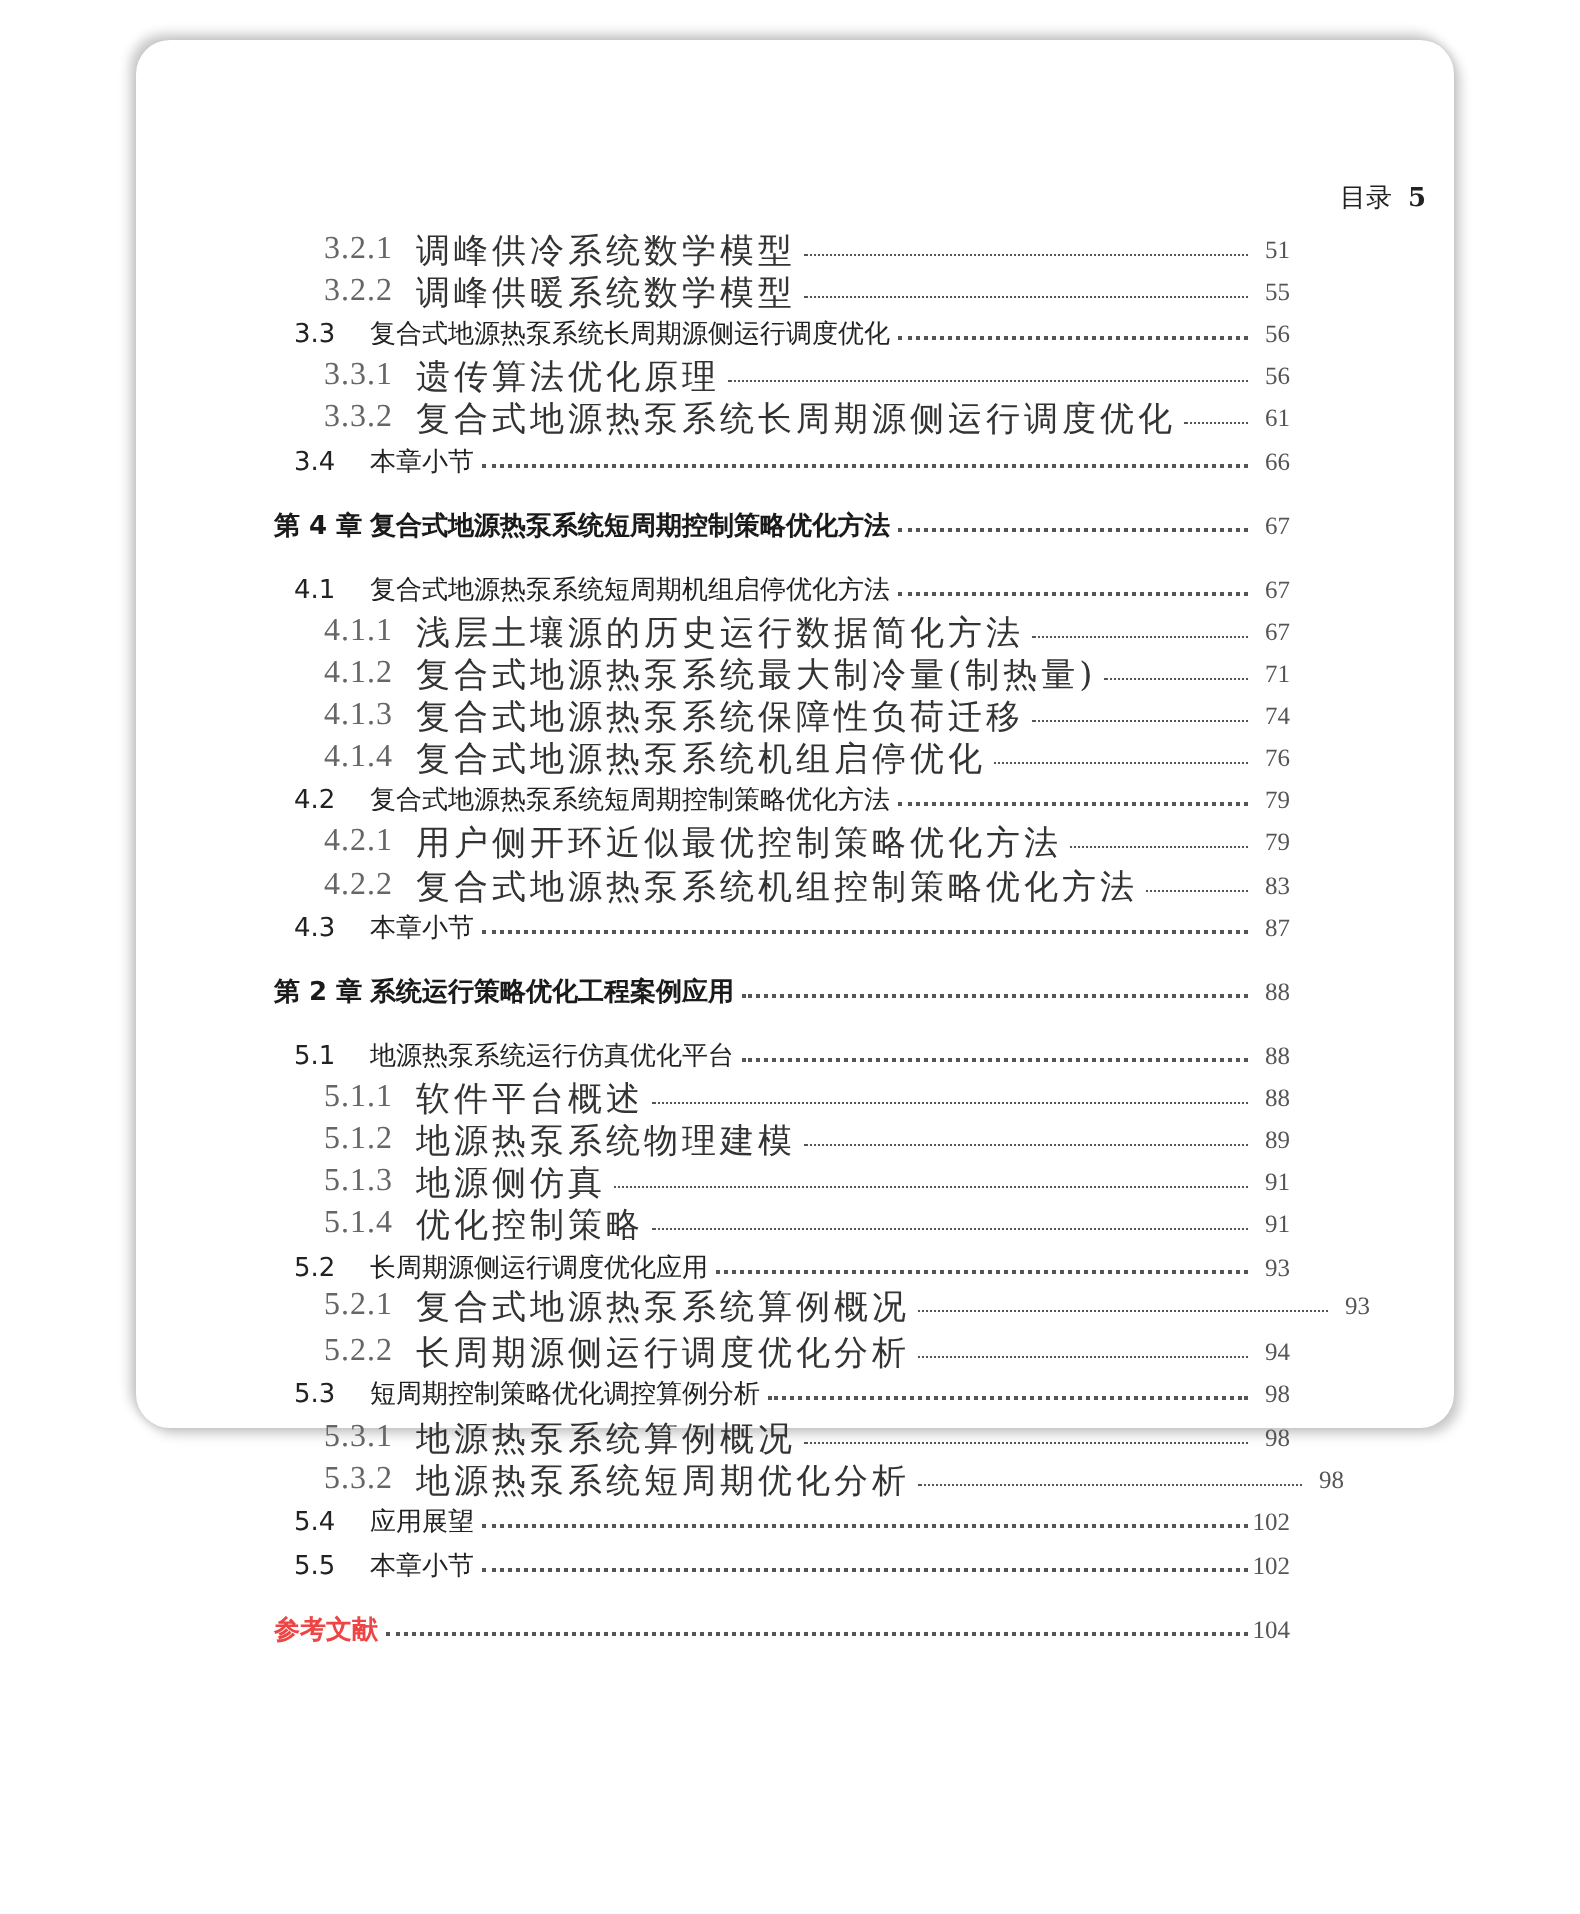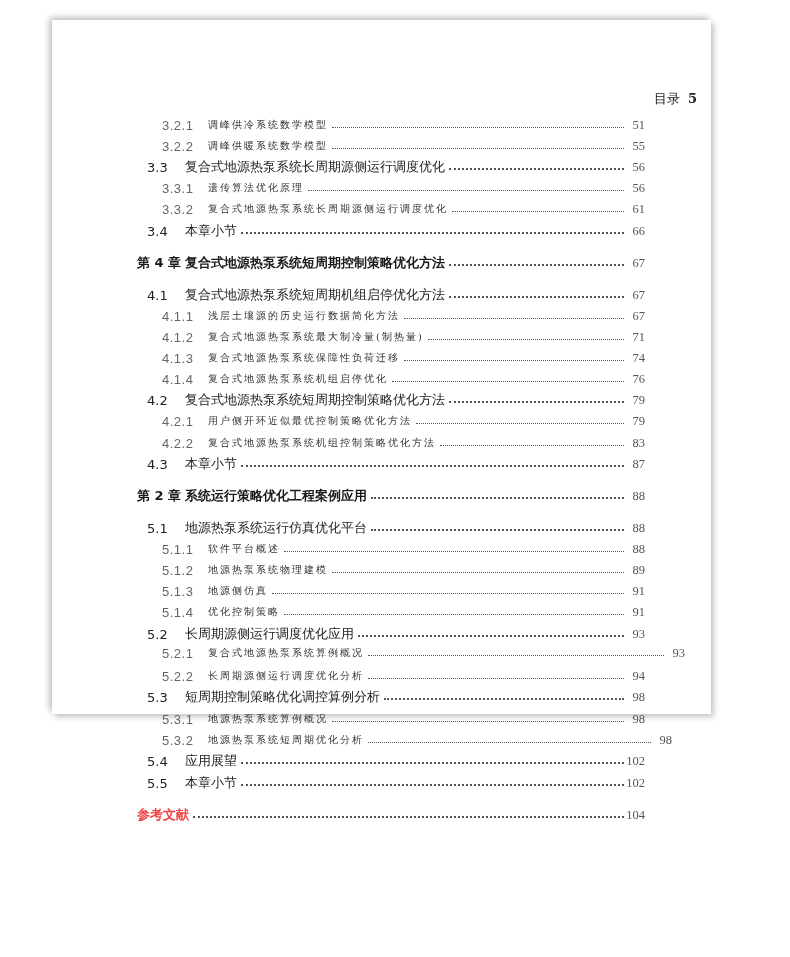--- a/index.html
+++ b/index.html
@@ -1,23 +1,24 @@
 <!DOCTYPE html>
 <html><head>
 <meta charset="utf-8">
 <style>
   html, body { margin: 0; padding: 0; }
   body {
     width: 790px; height: 957px; background: #ffffff; position: relative; overflow: hidden;
     font-family: "DejaVu Sans", "Liberation Sans", sans-serif;
   }
   .page {
-    position: absolute; left: 52px; top: 20px; width: 659px; height: 694px;
+    position: absolute; left: 68px; top: 20px; width: 659px; height: 694px;
     background: #ffffff;
     box-shadow: -3px -3px 6px rgba(0,0,0,0.22), 3px 3px 6px rgba(0,0,0,0.22);
+    border-radius: 17px;
   }
   .running-head {
     position: absolute; top: 70px; left: 0; width: 645px; text-align: right;
     font-family: "DejaVu Serif", "Liberation Serif", serif; font-size: 13px; color: #222;
   }
   .running-head .pg { font-weight: bold; margin-left: 8px; }
   .toc { position: absolute; left: 0; top: 0; width: 790px; }
   .row {
     position: absolute; left: 0; width: 790px; height: 20px;
     display: flex; align-items: center; white-space: nowrap;
@@ -32,22 +33,22 @@
     position: absolute; right: 145px; font-family: "Liberation Serif", "DejaVu Serif", serif;
     font-size: 12.5px; color: #555;
   }
   
   .lv-ch .num { left: 137px; font-size: 13px; font-weight: bold; color: #1a1a1a; text-align: right; }
   .lv-ch .title { left: 137px; right: 162px; font-size: 13px; font-weight: bold; color: #1a1a1a; }
   
   .lv-sec .num { left: 147px; font-size: 13px; color: #222; }
   .lv-sec .title { left: 185px; right: 162px; font-size: 13px; color: #222; }
   
-  .lv-sub .num { left: 162px; font-family: Liberation Sans, sans-serif; font-size: 13px; color: #666; letter-spacing: 0.5px; }
-  .lv-sub .title { left: 208px; right: 162px; font-family: "DejaVu Serif", "Liberation Serif", serif; font-size: 10px; color: #333; letter-spacing: 2px; }
+  .lv-sub .num { left: 162px; font-family: Liberation Serif, serif; font-size: 16px; color: #666; letter-spacing: 0.5px; }
+  .lv-sub .title { left: 208px; right: 162px; font-family: "DejaVu Serif", "Liberation Serif", serif; font-size: 17px; color: #333; letter-spacing: 2px; }
   .lv-sub .leader { border-bottom: 1.5px dotted #555; }
   
   .lv-ref .title { left: 137px; right: 162px; font-size: 13px; font-weight: bold; color: #ef4444; text-align: center; }
 </style>
 </head>
 <body>
 
 <div class="page">
   <div class="running-head">
     <span>目录</span><span class="pg">5</span>

